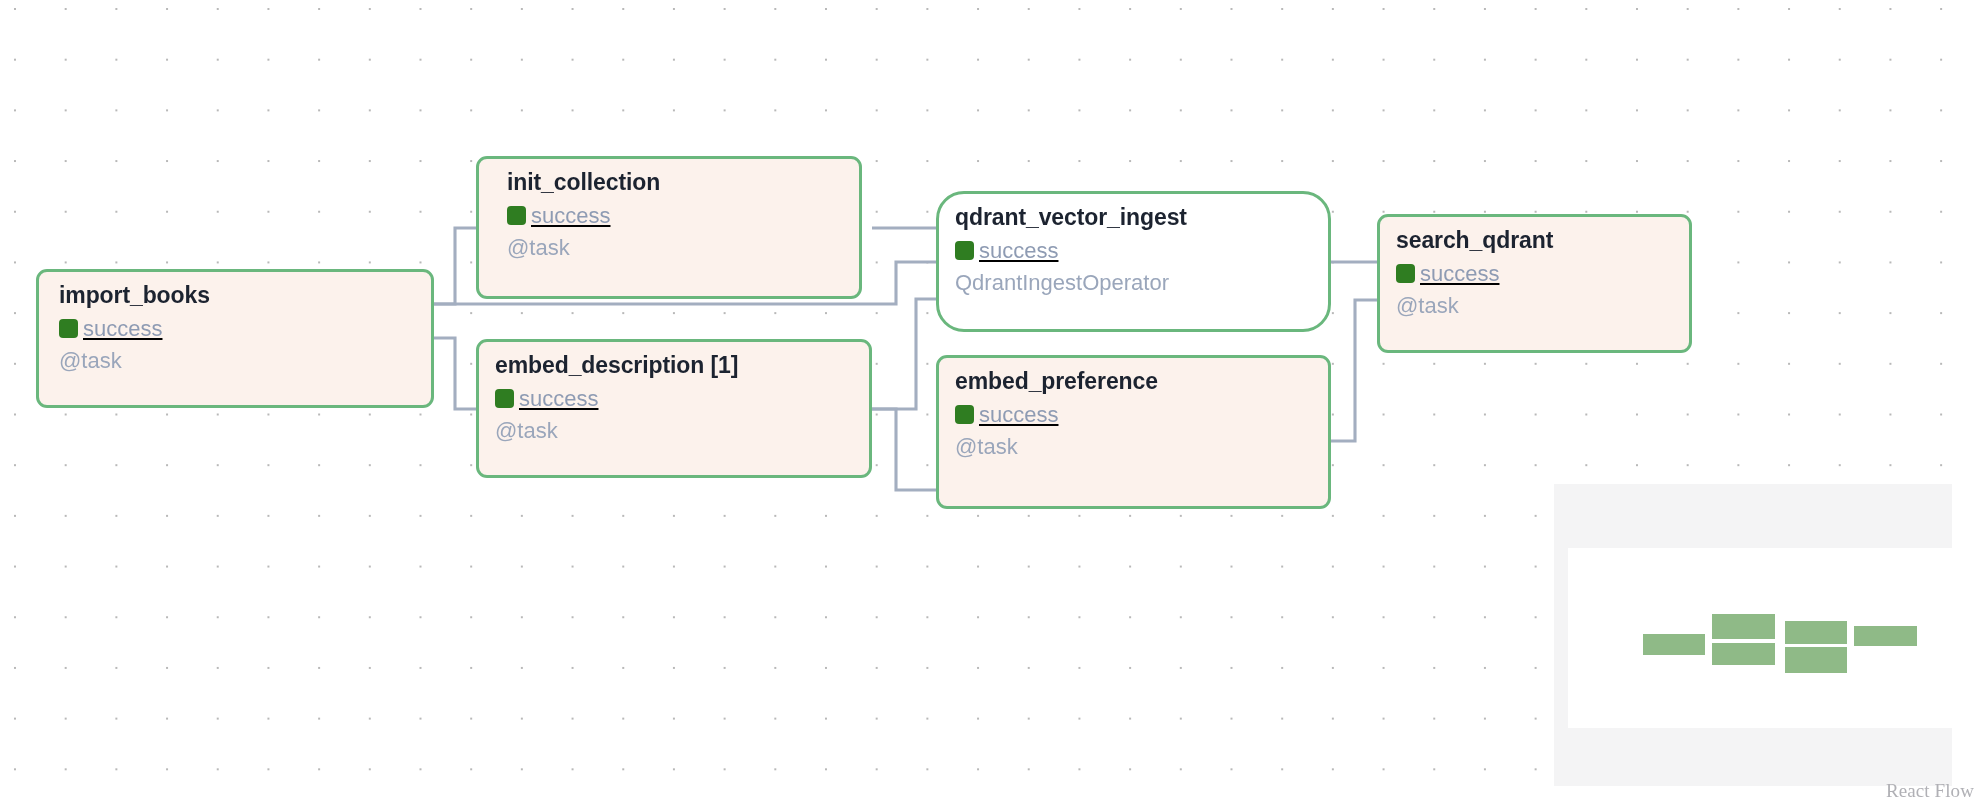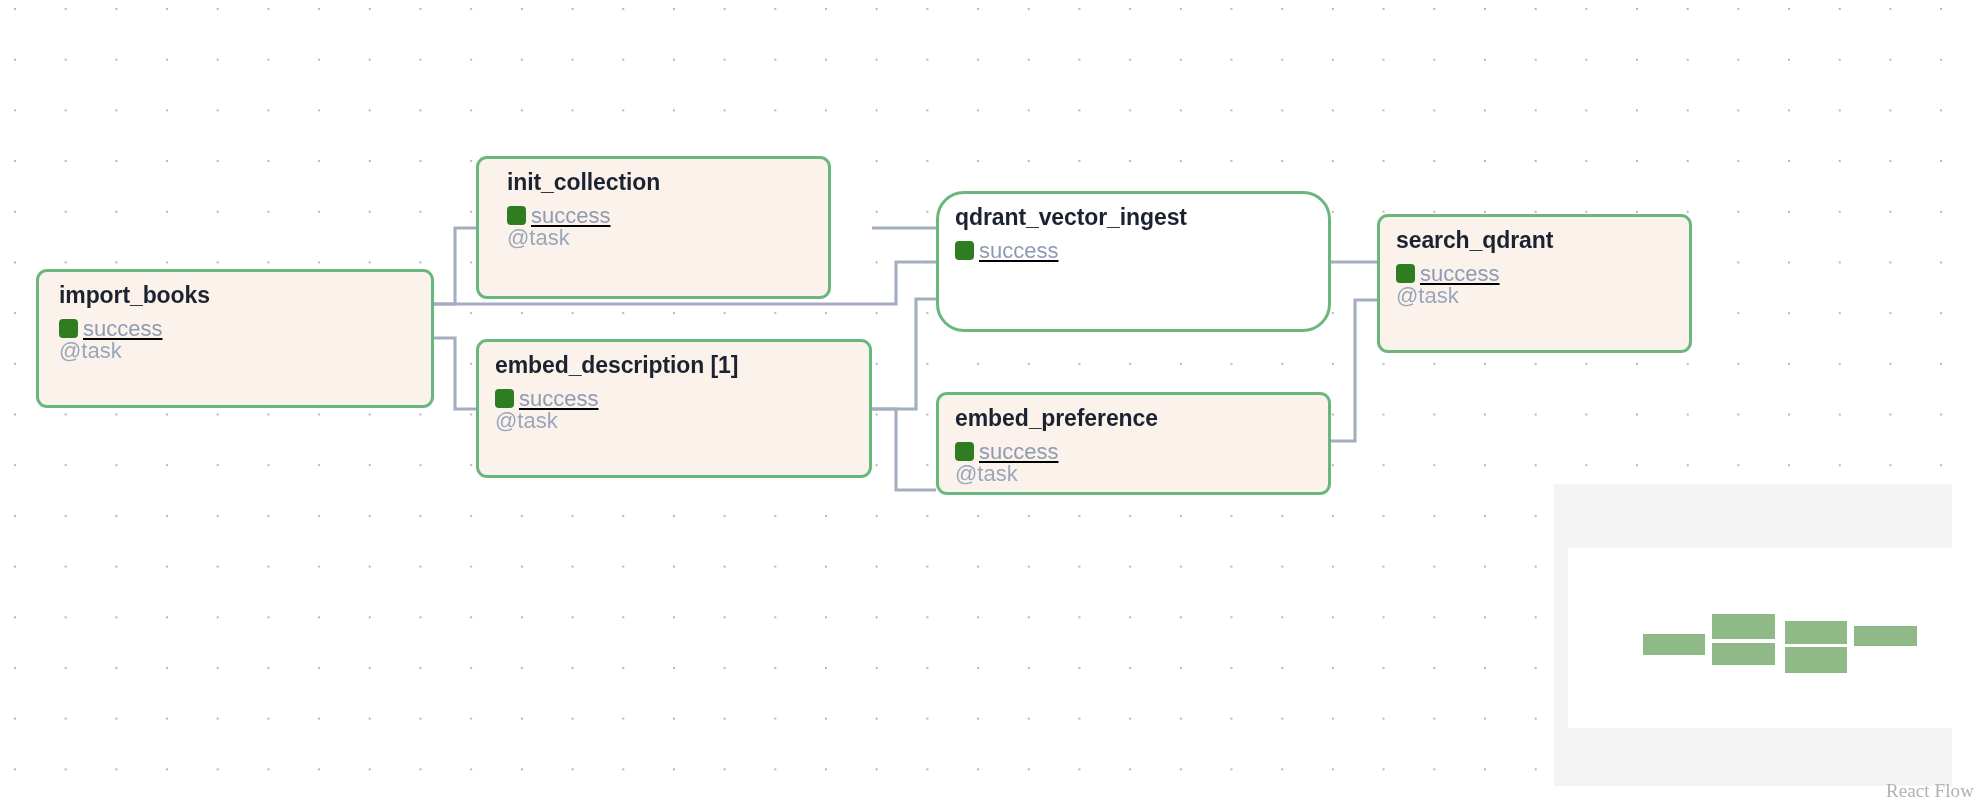--- a/index.html
+++ b/index.html
@@ -79,20 +79,21 @@
     background: #2f7d21;
     flex: none;
   }
   .status-text {
     font-size: 22px;
     color: #8e9bb3;
     line-height: 1;
     white-space: nowrap;
   }
   .node-meta {
+    margin-top: 10px;
     font-size: 22px;
     color: #9aa6bb;
     line-height: 1;
     white-space: nowrap;
   }
 
   
   #minimap {
     position: absolute;
     left: 1554px;
@@ -147,21 +148,21 @@
 
   <div id="node-layer">
       <div class="node" style="left: 36px; top: 269px; width: 398px; height: 139px; padding-left: 20px;">
         <div class="node-title">import_books</div>
         <div class="node-status">
           <span class="status-chip"></span>
           <span class="status-text">success</span>
         </div>
         <div class="node-meta">@task</div>
       </div>
-      <div class="node" style="left: 476px; top: 156px; width: 355px; height: 143px; padding-left: 28px;">
+      <div class="node" style="left: 476px; top: 156px; width: 386px; height: 143px; padding-left: 28px;">
         <div class="node-title">init_collection</div>
         <div class="node-status">
           <span class="status-chip"></span>
           <span class="status-text">success</span>
         </div>
         <div class="node-meta">@task</div>
       </div>
       <div class="node" style="left: 476px; top: 339px; width: 396px; height: 139px;">
         <div class="node-title">embed_description [1]</div>
         <div class="node-status">
@@ -169,22 +170,23 @@
           <span class="status-text">success</span>
         </div>
         <div class="node-meta">@task</div>
       </div>
       <div class="node is-operator" style="left: 936px; top: 191px; width: 395px; height: 141px;">
         <div class="node-title">qdrant_vector_ingest</div>
         <div class="node-status">
           <span class="status-chip"></span>
           <span class="status-text">success</span>
         </div>
-      </div>
-      <div class="node" style="left: 936px; top: 392px; width: 395px; height: 103px;">
+        <div class="node-meta">QdrantIngestOperator</div>
+      </div>
+      <div class="node" style="left: 936px; top: 355px; width: 395px; height: 154px;">
         <div class="node-title">embed_preference</div>
         <div class="node-status">
           <span class="status-chip"></span>
           <span class="status-text">success</span>
         </div>
         <div class="node-meta">@task</div>
       </div>
       <div class="node" style="left: 1377px; top: 214px; width: 315px; height: 139px;">
         <div class="node-title">search_qdrant</div>
         <div class="node-status">

